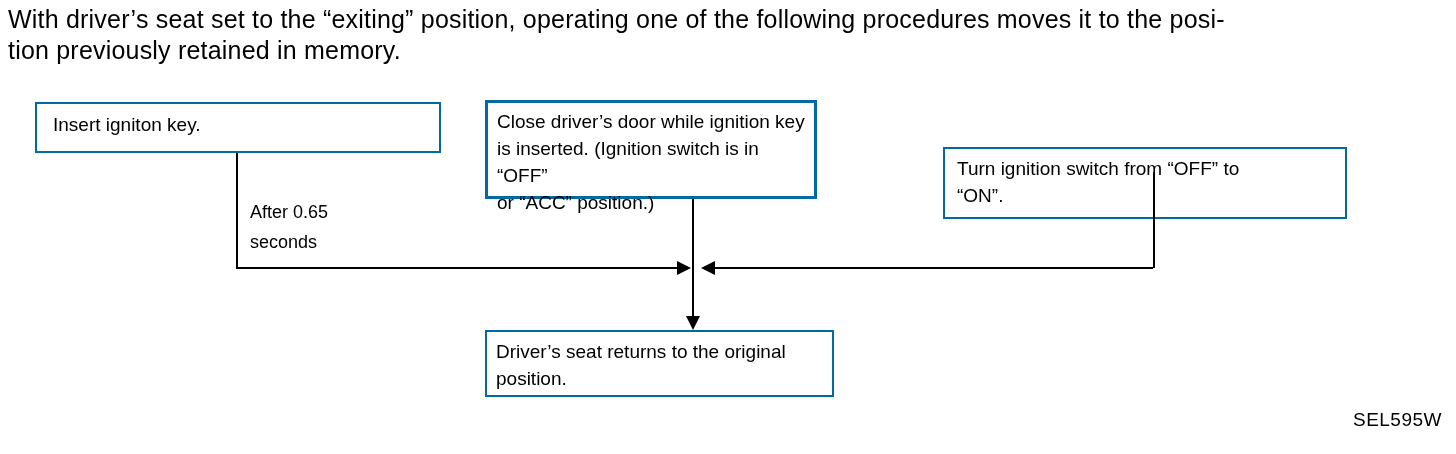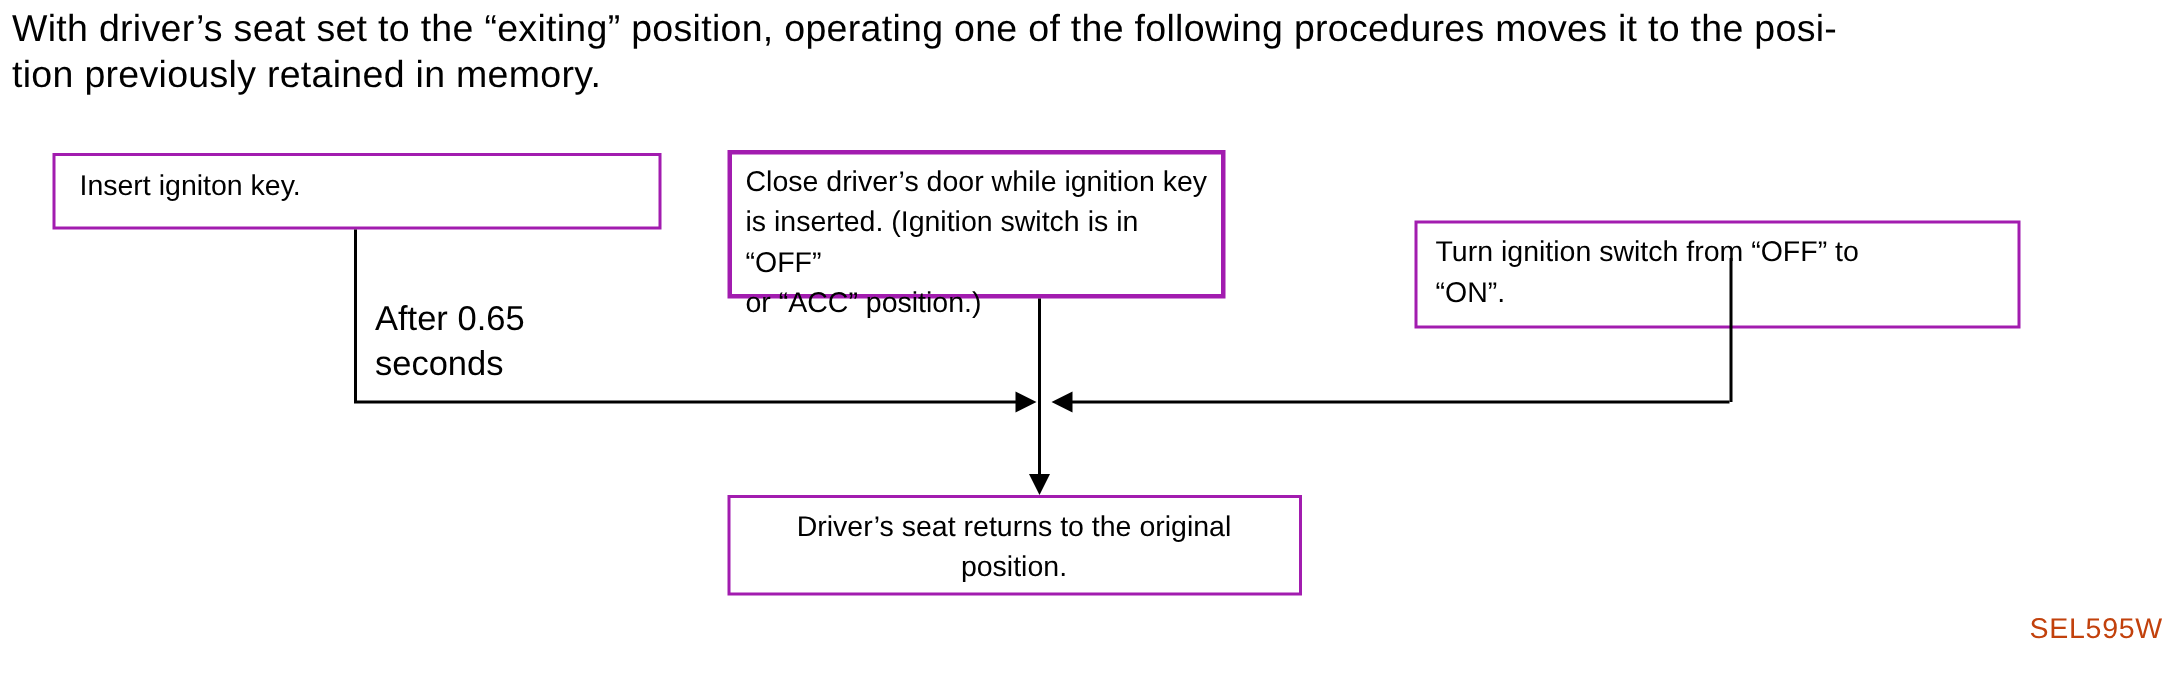--- a/index.html
+++ b/index.html
@@ -22,21 +22,21 @@
     top: 4px;
     font-size: 25px;
     line-height: 31px;
     letter-spacing: 0.2px;
     white-space: pre-line;
     color: #000000;
   }
   .flow-box {
     position: absolute;
     box-sizing: border-box;
-    border: 2px solid #a21caf;
+    border: 2px solid #0369a1;
     background: #ffffff;
     font-size: 19px;
     line-height: 27px;
     white-space: pre-line;
     color: #000000;
   }
   .box-insert-key {
     left: 35px;
     top: 102px;
     width: 406px;
@@ -55,24 +55,23 @@
     left: 943px;
     top: 100px;
     width: 404px;
     height: 72px;
     padding: 6px 10px 0 12px;
     margin-top: 47px;
   }
   .box-result {
     left: 485px;
     top: 330px;
-    width: 383px;
+    width: 349px;
     height: 67px;
     padding: 6px 10px 0 9px;
-    text-align: center;
   }
   .line {
     position: absolute;
     background: #000000;
   }
   .line-v-from-insert { left: 236px; top: 153px; width: 2px; height: 115px; }
   .line-h-from-insert { left: 236px; top: 267px; width: 442px; height: 2px; }
   .line-v-from-close  { left: 692px; top: 199px; width: 2px; height: 118px; }
   .line-v-from-turn   { left: 1153px; top: 172px; width: 2px; height: 96px; }
   .line-h-from-turn   { left: 714px; top: 267px; width: 439px; height: 2px; }
@@ -99,32 +98,32 @@
     left: 686px;
     top: 316px;
     border-left: 7px solid transparent;
     border-right: 7px solid transparent;
     border-top: 14px solid #000000;
   }
   .delay-label {
     position: absolute;
     left: 250px;
     top: 197px;
-    font-size: 23px;
+    font-size: 18px;
     line-height: 30px;
     white-space: pre-line;
     color: #000000;
   }
   .figure-code {
     position: absolute;
     right: 14px;
     top: 409px;
     font-size: 19px;
     letter-spacing: 0.5px;
-    color: #c2410c;
+    color: #000000;
     text-align: right;
   }
 </style>
 </head>
 <body>
 
 <div class="page">
 
   <div class="intro-text">With driver’s seat set to the “exiting” position, operating one of the following procedures moves it to the posi-
 tion previously retained in memory.</div>

